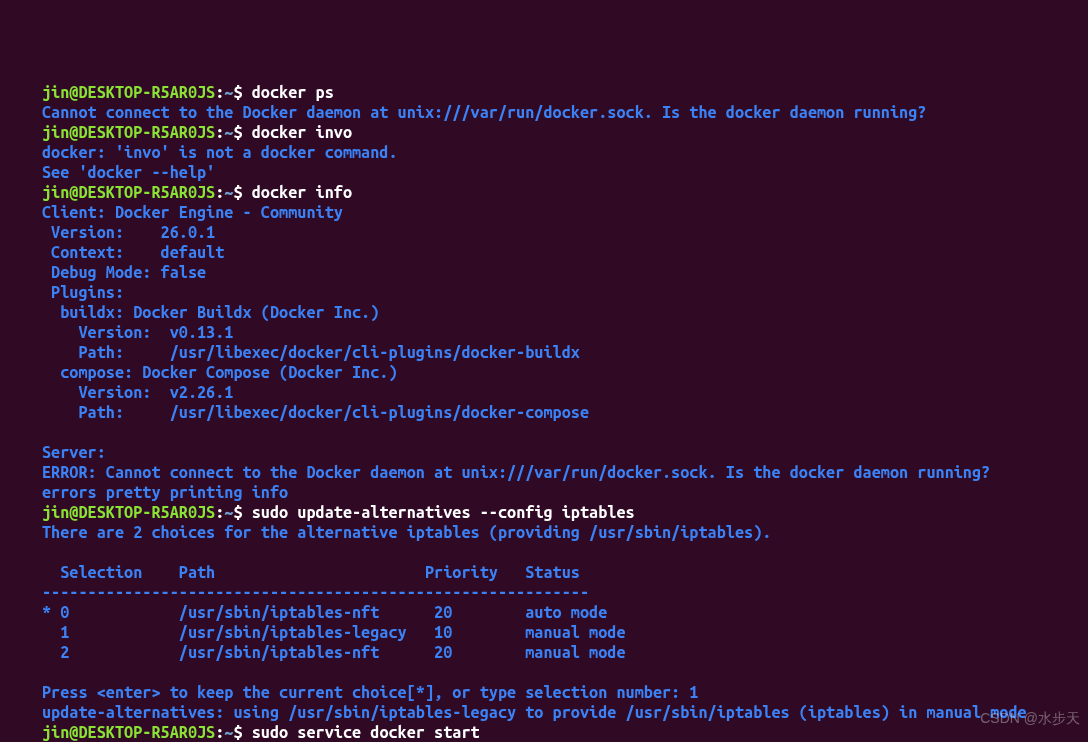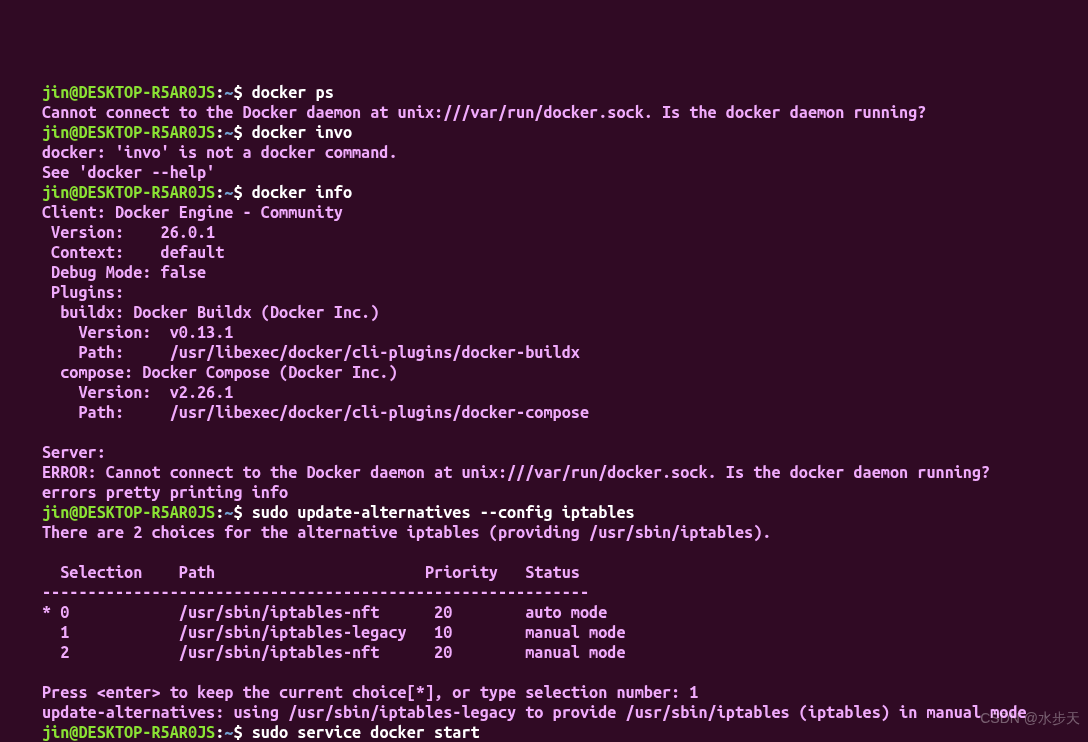--- a/index.html
+++ b/index.html
@@ -15,21 +15,21 @@
       overflow: hidden;
       white-space: pre;
       position: relative;
       font-weight: 600;
     }
     .user { color: #8ae234; }
     .colon { color: #ffffff; }
     .tilde { color: #729fcf; }
     .dollar { color: #ffffff; }
     .cmd { color: #ffffff; }
-    .out { color: #f0abfc; }
+    .out { color: #3b82f6; }
     .line { display: block; margin-left: 38px; }
     .watermark {
       position: absolute;
       bottom: 14px;
       right: 8px;
       color: rgba(255,255,255,0.35);
       font-size: 14px;
       font-family: sans-serif;
       font-weight: 400;
     }

